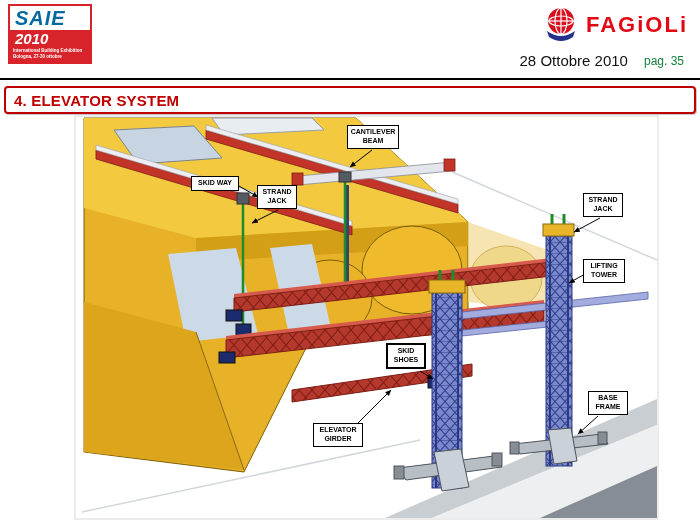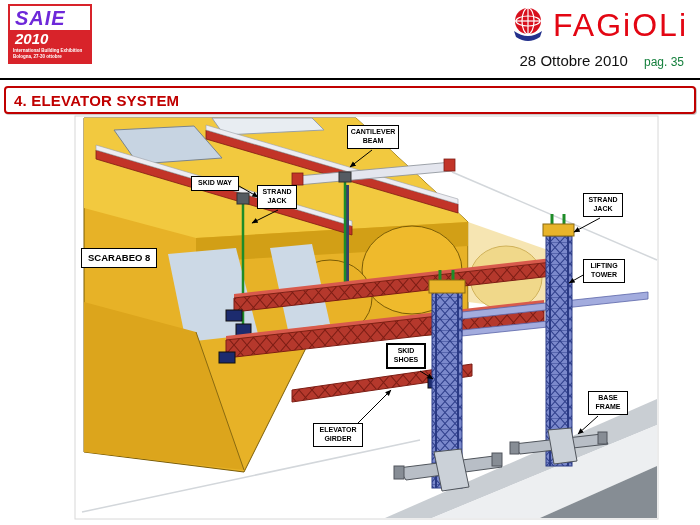--- a/index.html
+++ b/index.html
@@ -3,32 +3,32 @@
 <meta charset="utf-8">
 <style>
   * { margin:0; padding:0; box-sizing:border-box; }
   html,body { width:700px; height:525px; }
   body { font-family:"Liberation Sans", sans-serif; background:#fff; }
   .slide { position:relative; width:700px; height:525px; background:#fff; overflow:hidden; }
 
   
   .saie { position:absolute; left:8px; top:4px; width:84px; height:60px;
           border:2px solid #D8232A; background:#fff; z-index:10; }
-  .saie-name { color:#6d28d9; font-weight:800; font-style:italic; font-size:20px;
+  .saie-name { color:#0369a1; font-weight:800; font-style:italic; font-size:20px;
                line-height:24px; padding-left:5px; letter-spacing:1px; }
   .saie-year { background:#D8232A; color:#fff; font-weight:800; font-style:italic;
                font-size:15px; line-height:17px; padding-left:5px; }
   .saie-sub  { background:#D8232A; color:#fff; font-size:4.5px; line-height:6px;
                padding:1px 2px 2px 3px; font-weight:600; }
 
   .fagioli { position:absolute; right:12px; top:6px; display:flex; align-items:center;
              gap:7px; z-index:10; }
-  .fagioli-word { color:#E30613; font-weight:400; font-size:32px; letter-spacing:2px; }
-
-  .dateline { position:absolute; right:16px; top:52px; display:flex; align-items:flex-end;
+  .fagioli-word { color:#E30613; font-weight:700; font-size:22px; letter-spacing:2px; }
+
+  .dateline { position:absolute; right:16px; top:52px; display:flex; align-items:center;
               gap:16px; z-index:10; }
   .date-text { font-size:15px; color:#111; }
   .page-text { font-size:12px; color:#15803d; }
 
   .header-rule { position:absolute; left:0; top:78px; width:700px; height:2px;
                  background:#000; z-index:9; }
 
   
   .title-bar { position:absolute; left:4px; right:4px; top:86px; height:28px;
                border:2px solid #C00000; border-radius:4px; background:#fff;
@@ -205,20 +205,19 @@
       <line x1="585" y1="274" x2="569" y2="283" marker-end="url(#ah)"></line>
       <line x1="420" y1="371" x2="433" y2="379" marker-end="url(#ah)"></line>
       <line x1="356" y1="425" x2="391" y2="390" marker-end="url(#ah)"></line>
       <line x1="598" y1="416" x2="578" y2="434" marker-end="url(#ah)"></line>
     </g>
   </svg>
 
   <div class="lbl" id="lbl-cantilever">CANTILEVER BEAM</div>
   <div class="lbl" id="lbl-skidway">SKID WAY</div>
   <div class="lbl" id="lbl-strandjack-l">STRAND JACK</div>
-  <div class="lbl" id="lbl-scarabeo">SCARABEO 8</div>
   <div class="lbl" id="lbl-strandjack-r">STRAND JACK</div>
   <div class="lbl" id="lbl-liftingtower">LIFTING TOWER</div>
   <div class="lbl" id="lbl-skidshoes">SKID SHOES</div>
   <div class="lbl" id="lbl-elevatorgirder">ELEVATOR GIRDER</div>
   <div class="lbl" id="lbl-baseframe">BASE FRAME</div>
 
 </div>
 
 </body></html>

